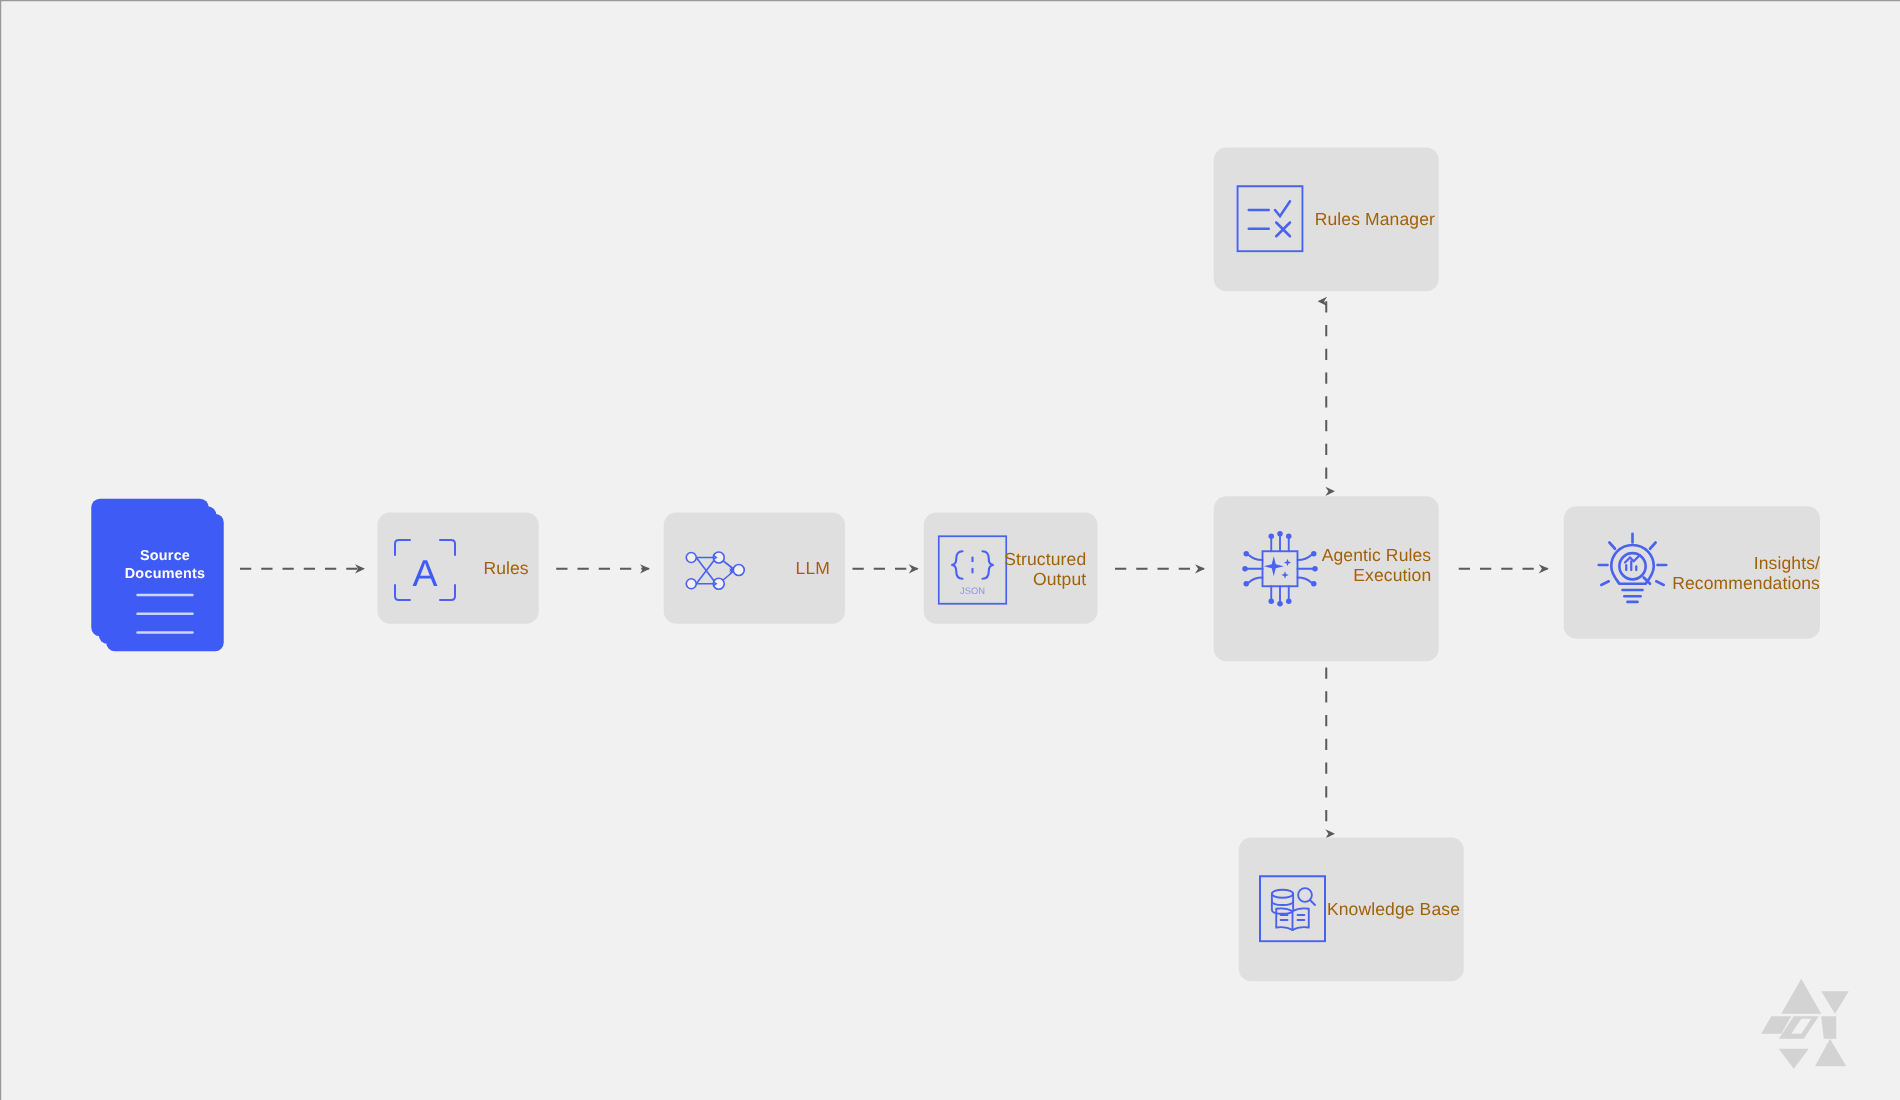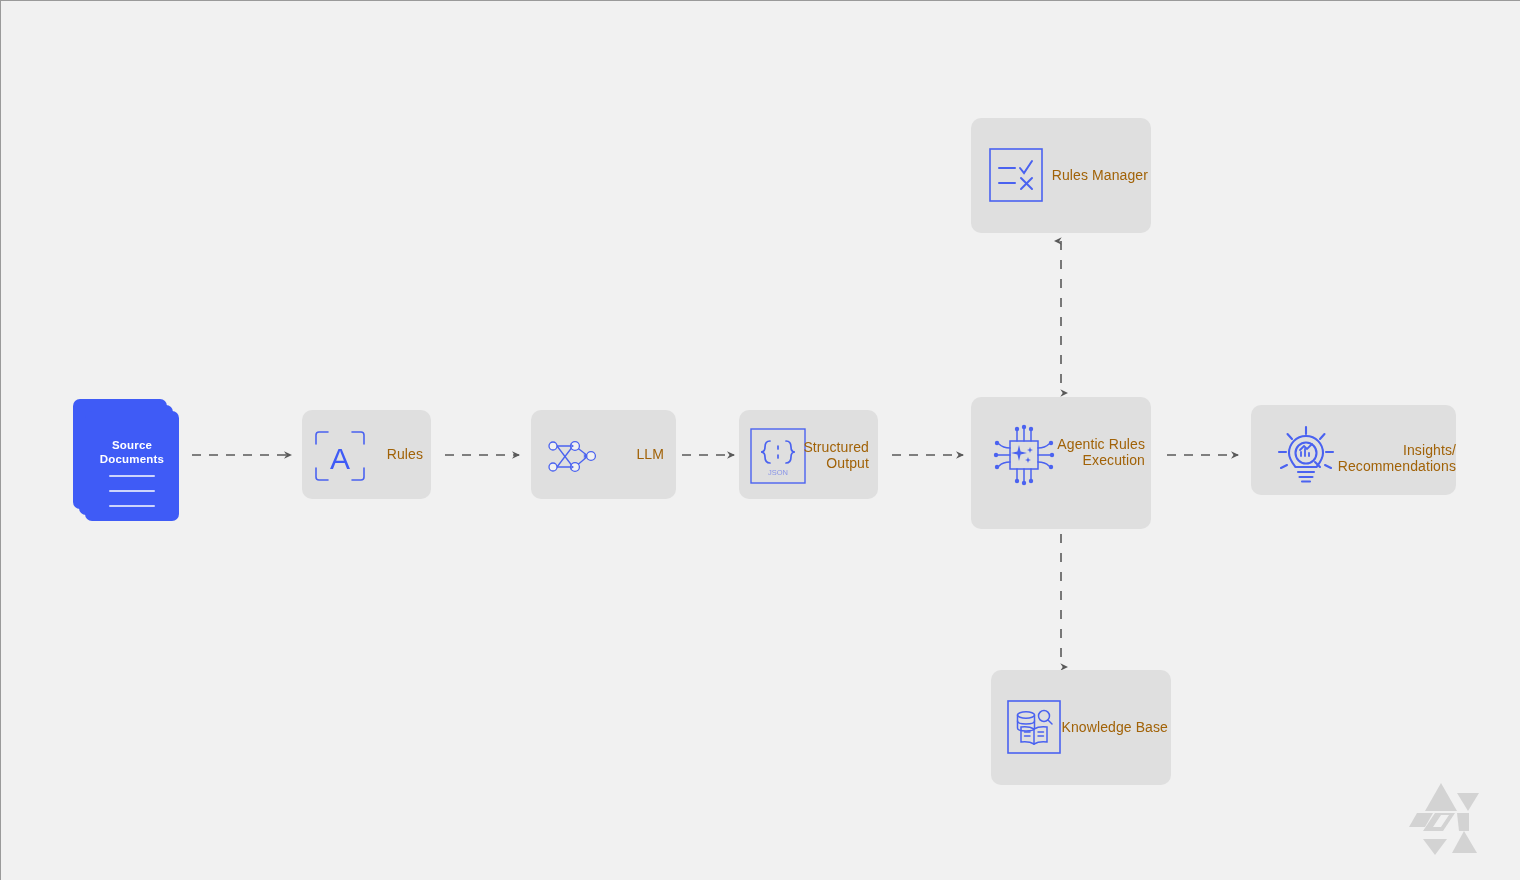--- a/index.html
+++ b/index.html
@@ -227,21 +227,21 @@
           <path d="M32,27 L33.6,33.4 L40,35 L33.6,36.6 L32,43 L30.4,36.6 L24,35 L30.4,33.4 Z"></path>
           <path d="M43,29 L43.8,31.2 L46,32 L43.8,32.8 L43,35 L42.2,32.8 L40,32 L42.2,31.2 Z"></path>
           <path d="M41,39 L41.8,41.2 L44,42 L41.8,42.8 L41,45 L40.2,42.8 L38,42 L40.2,41.2 Z"></path>
         </g>
       </svg>
     </div>
     <div class="node-label" style="right:6px;top:40px;">Agentic Rules
 Execution</div>
   </div>
 
-  <div class="node" style="left:1250px;top:404px;width:205px;height:90px;">
+  <div class="node" style="left:1250px;top:404px;width:205px;height:106px;">
     <div class="node-icon" style="left:20px;top:18px;width:70px;height:70px;">
       <svg width="70" height="70" viewBox="0 0 70 70">
         <g stroke="#4a62f0" stroke-width="2.1" fill="none" stroke-linecap="round">
           <path d="M35,11 L35,4"></path>
           <path d="M21,16 L16.5,11"></path>
             <path d="M49,16 L53.5,11"></path>
           <path d="M15,29 L8,29"></path>
             <path d="M55,29 L62,29"></path>
           <path d="M16,42 L10,45"></path>
             <path d="M54,42 L60,45"></path>

